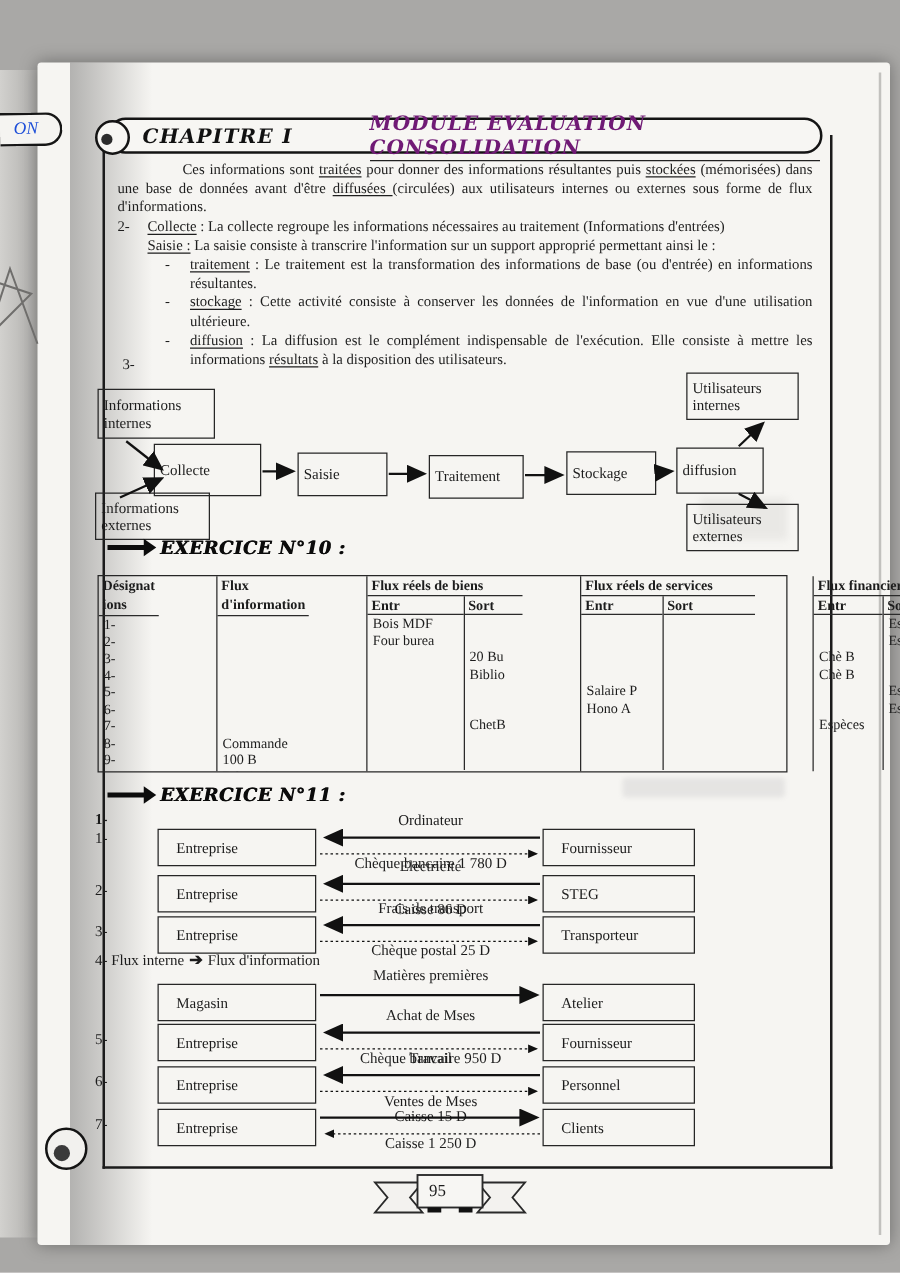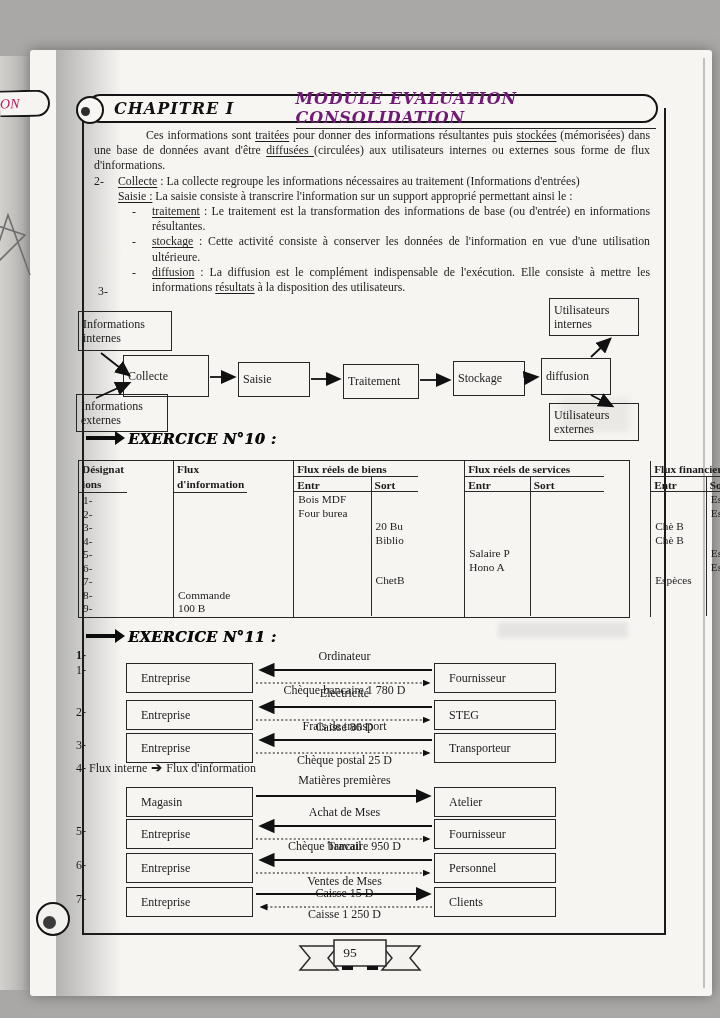--- a/index.html
+++ b/index.html
@@ -5,21 +5,21 @@
   html,body{margin:0;padding:0;}
   body{background:#a9a8a6;font-family:"Liberation Serif",serif;}
   .root{position:relative;width:720px;height:1018px;overflow:hidden;background:#a9a8a6;}
   
   .page{position:absolute;left:30px;top:50px;width:682px;height:946px;background:#f6f5f2;border-radius:3px;box-shadow:0 0 14px rgba(0,0,0,.35);}
   .leftpage{position:absolute;left:0;top:56px;width:58px;height:934px;background:linear-gradient(to right,#d2d1ce,#8f8e8c);}
   .gutter{position:absolute;left:56px;top:50px;width:66px;height:946px;background:linear-gradient(to right,rgba(70,70,70,.38),rgba(0,0,0,0));}
   .pageedge{position:absolute;left:703px;top:58px;width:2px;height:930px;background:#c2c1be;}
 
   
-  .prevtab{position:absolute;left:0;top:90px;width:50px;height:27px;background:#f5f4f1;border:2.2px solid #161616;border-left:none;border-radius:0 14px 14px 0;display:flex;align-items:center;padding-left:0;box-sizing:border-box;font-style:italic;font-size:14px;color:#be185d;transform:rotate(-1deg);}
+  .prevtab{position:absolute;left:0;top:90px;width:50px;height:27px;background:#f5f4f1;border:2.2px solid #161616;border-left:none;border-radius:0 14px 14px 0;display:flex;align-items:center;padding-left:11px;box-sizing:border-box;font-style:italic;font-size:14px;color:#1d4ed8;transform:rotate(-1deg);}
   .star-svg{position:absolute;left:-30px;top:180px;}
 
   
   .banner{position:absolute;left:86px;top:94px;width:572px;height:29px;box-sizing:border-box;border:2.6px solid #141414;border-radius:15px;background:#f7f6f3;display:flex;align-items:center;z-index:5;}
   .banner .chap{margin-left:26px;width:200px;font-family:"DejaVu Serif",serif;font-style:italic;font-weight:600;font-size:16px;letter-spacing:1px;color:#111;}
   .banner .mod{font-family:"DejaVu Serif",serif;font-style:italic;font-weight:600;font-size:16px;letter-spacing:.8px;color:#701a75;border-bottom:1.6px solid #222;padding-bottom:1px;}
   .ring{position:absolute;left:76px;top:96px;width:24px;height:24px;border:2.6px solid #141414;border-radius:50%;background:#f7f6f3;z-index:6;}
   .ring::after{content:"";position:absolute;left:3px;top:9px;width:9px;height:9px;background:#2c2c2c;border-radius:50%;}
 
   

